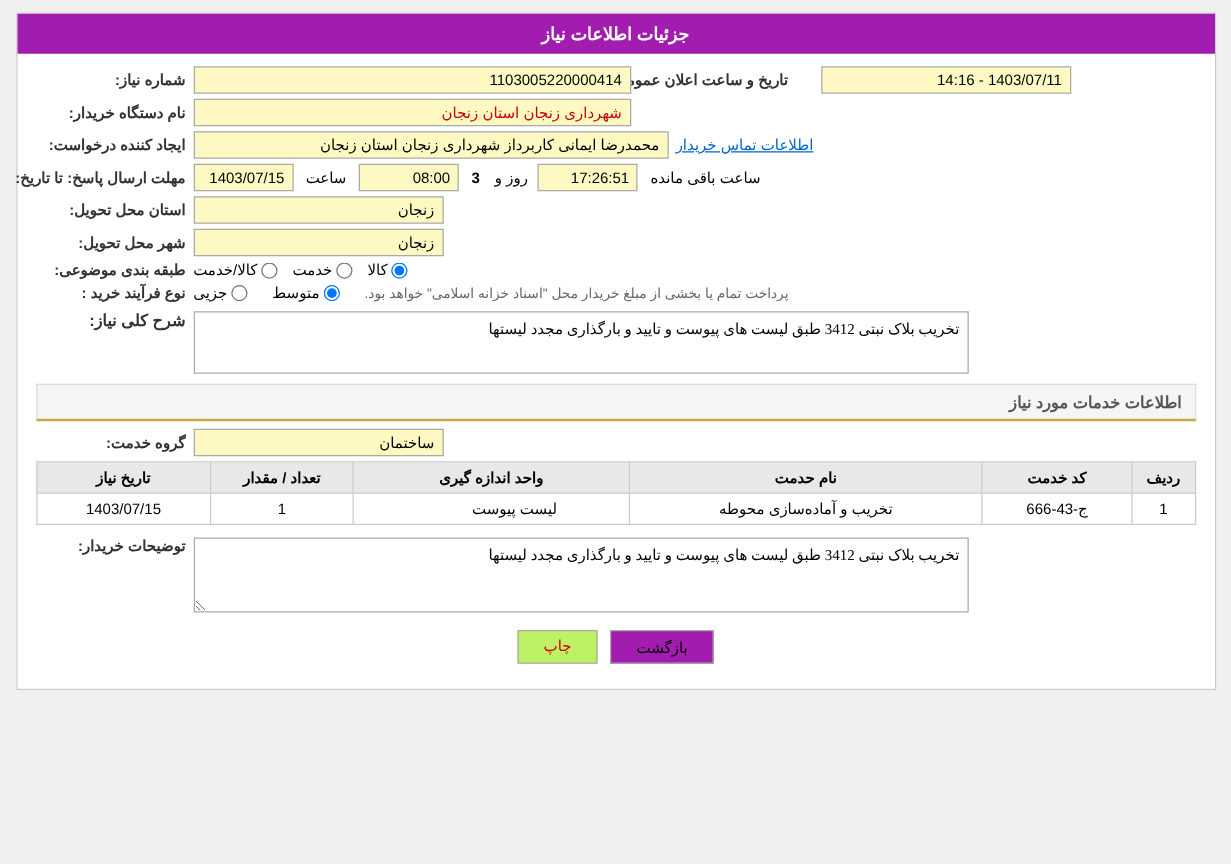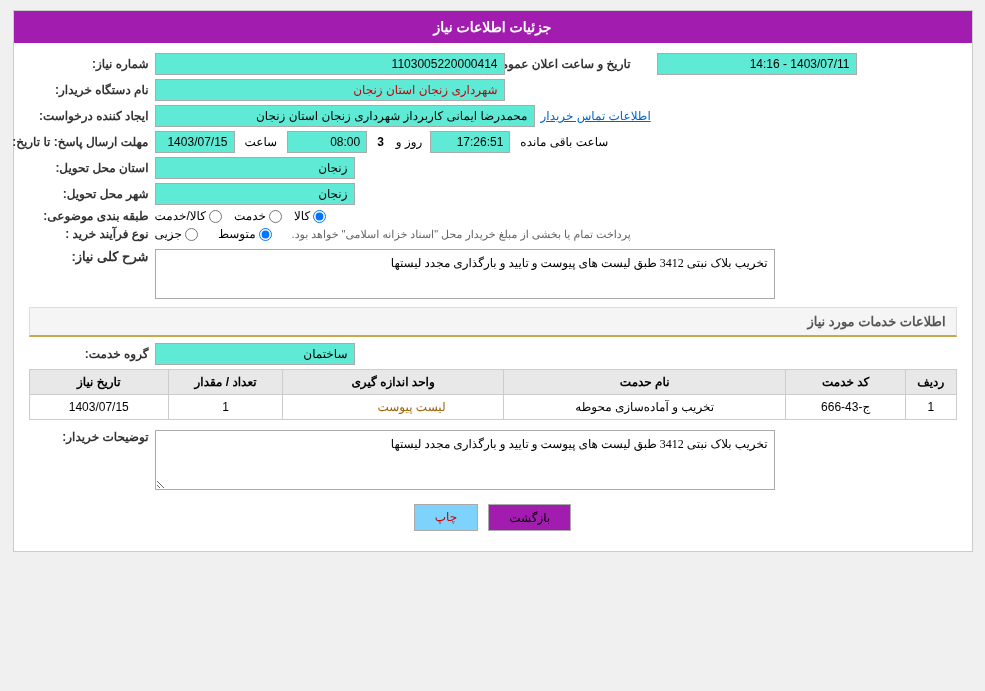--- a/index.html
+++ b/index.html
@@ -30,21 +30,21 @@
     .label-cell {
       color: #333;
       font-weight: bold;
       white-space: nowrap;
       width: 120px;
       text-align: right;
     }
     .input-box {
       border: 1px solid #aaa;
       padding: 3px 6px;
-      background: #5eead4;
+      background: #fef9c3;
       display: inline-block;
       min-width: 200px;
       text-align: right;
     }
     .input-box-wide {
       min-width: 350px;
     }
     .input-box-small {
       min-width: 80px;
     }
@@ -128,21 +128,21 @@
     }
     .btn-back {
       background: #a21caf;
       border: 1px solid #aaa;
       padding: 5px 20px;
       cursor: pointer;
       font-size: 12px;
       font-family: Liberation Sans, sans-serif;
     }
     .btn-print {
-      background: #7dd3fc;
+      background: #bef264;
       border: 1px solid #aaa;
       padding: 5px 20px;
       cursor: pointer;
       font-size: 12px;
       font-family: Tahoma;
       color: #cc0000;
     }
     .row-line {
       display: flex;
       flex-direction: row-reverse;
@@ -254,21 +254,21 @@
           <th>واحد اندازه گیری</th>
           <th>تعداد / مقدار</th>
           <th>تاریخ نیاز</th>
         </tr>
       </thead>
       <tbody id="services-tbody">
       <tr>
       <td>1</td>
       <td>ج-43-666</td>
       <td>تخریب و آماده‌سازی محوطه</td>
-      <td style="color:#a16207;padding-left:45px;">لیست پیوست</td>
+      <td style="color:#000000;padding-left:45px;">لیست پیوست</td>
       <td>1</td>
       <td>1403/07/15</td>
     </tr>
         </tbody>
     </table>
 
     <div class="row-line" style="align-items:flex-start; margin-top:4px;">
       <span class="label-cell" style="font-weight:bold;">توضیحات خریدار:</span>
       <textarea class="buyer-desc-box" style="width: 620px; height: 60px; font-family: Tahoma; font-size: 12px; direction: rtl; text-align: right;" readonly="">تخریب بلاک نبتی 3412 طبق لیست های پیوست و تایید و بارگذاری مجدد لیستها</textarea>
     </div>

